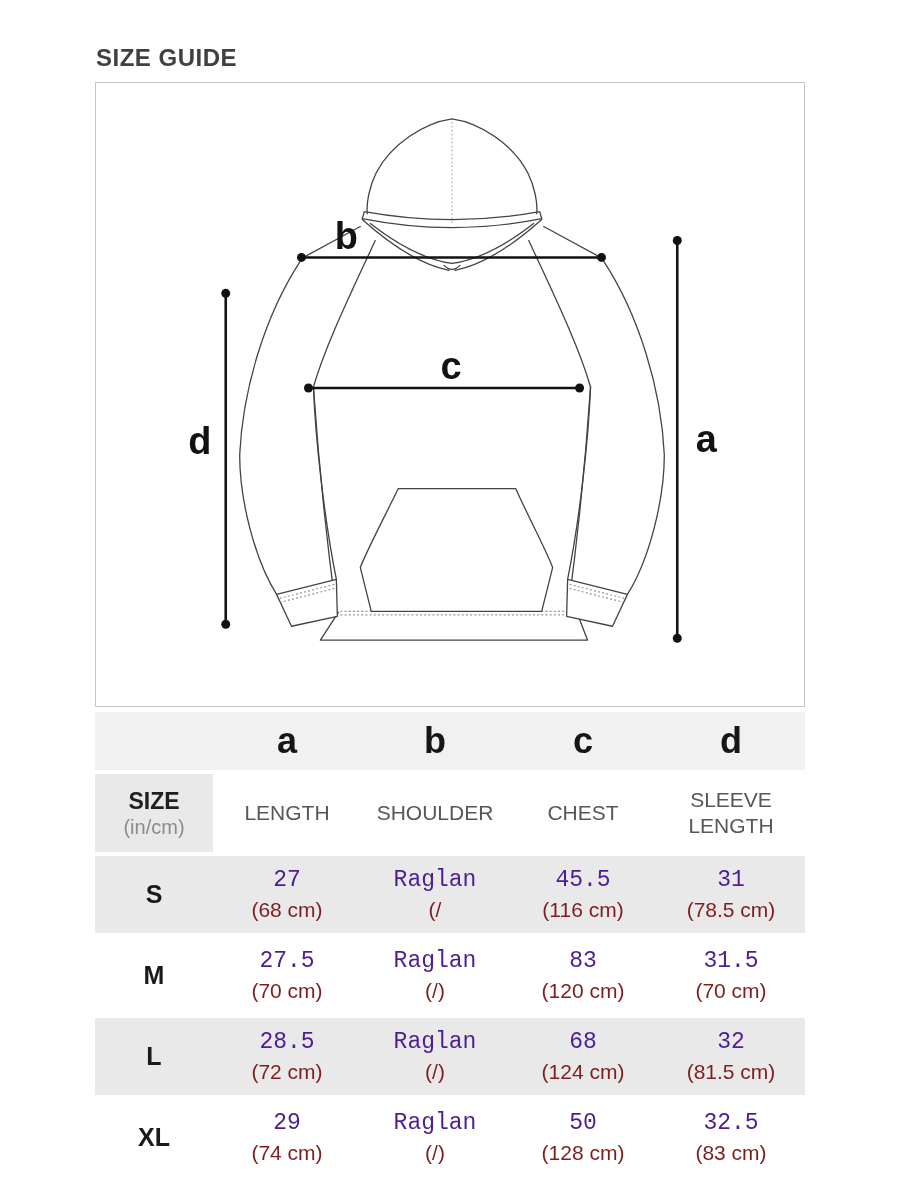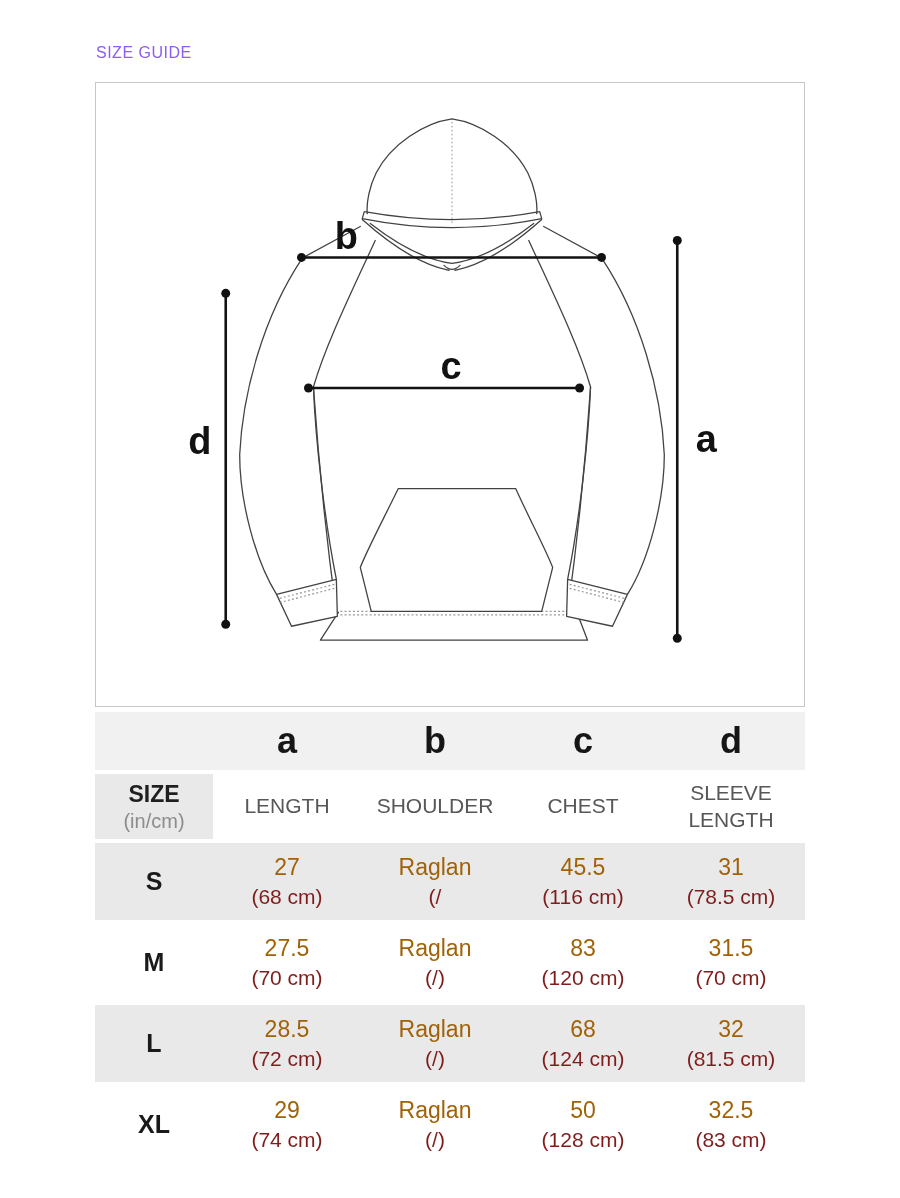--- a/index.html
+++ b/index.html
@@ -2,21 +2,21 @@
 <html><head>
 <meta charset="utf-8">
 <style>
   html,body{margin:0;padding:0;background:#ffffff;}
   .stage{
     position:relative;width:900px;height:1198px;background:#ffffff;overflow:hidden;
     font-family:"Liberation Sans",sans-serif;
   }
   .page-title{
     position:absolute;left:96px;top:44px;
-    font-size:16px;color:#8b5cf6;letter-spacing:0.5px;font-weight:400;
+    font-size:24px;color:#404040;letter-spacing:0.5px;font-weight:700;
   }
   .diagram-box{
     position:absolute;left:95px;top:82px;width:708px;height:623px;
     border:1px solid #c6c6c6;background:#ffffff;
   }
   .diagram-box svg{display:block;}
   .sketch{stroke:#434343;stroke-width:1.3;fill:none;stroke-linecap:round;stroke-linejoin:round;}
   .sketch-fill{stroke:#434343;stroke-width:1.3;fill:#ffffff;stroke-linejoin:round;}
   .stitch{stroke:#989898;stroke-width:1.2;fill:none;stroke-dasharray:2 2.2;}
   .seam{stroke:#8f8f8f;stroke-width:1;fill:none;stroke-dasharray:1.5 2.5;}
@@ -26,30 +26,30 @@
     font-family:"Liberation Sans",sans-serif;font-size:38px;font-weight:600;
     fill:#121212;text-anchor:middle;
   }
   .size-table{
     position:absolute;left:95px;top:708px;width:710px;
     border-collapse:separate;border-spacing:0 4px;table-layout:fixed;
   }
   .size-table td{padding:0;text-align:center;vertical-align:middle;}
   .row-letters td{height:58px;background:#f1f1f1;}
   .letter{font-size:36px;font-weight:600;color:#161616;}
-  .row-colheads td{height:65px;background:#ffffff;}
+  .row-colheads td{height:78px;background:#ffffff;}
   .row-colheads td.corner{background:#e9e9e9;}
   .corner-title{font-size:23px;font-weight:700;color:#1f1f1f;line-height:1.25;}
   .corner-unit{font-size:20px;font-weight:400;color:#8c8c8c;line-height:1.2;}
   .colhead{font-size:21px;color:#575757;line-height:1.25;padding:0 8px;}
   .row-data td{height:77px;}
   .row-data.zebra td{background:#e9e9e9;}
   .row-data.plain td{background:#ffffff;}
   .size-label{font-size:25px;font-weight:700;color:#1a1a1a;}
-  .val-main{font-size:23px;color:#a16207;line-height:1.35;}
+  .val-main{font-size:23px;color:#4c1d95;line-height:1.35;font-family:Liberation Mono, monospace;}
   .val-sub{font-size:21px;color:#7f1d1d;line-height:1.3;}
 </style>
 </head>
 <body>
 
 <div class="stage">
 
   <div class="page-title">SIZE GUIDE</div>
 
   <div class="diagram-box">

